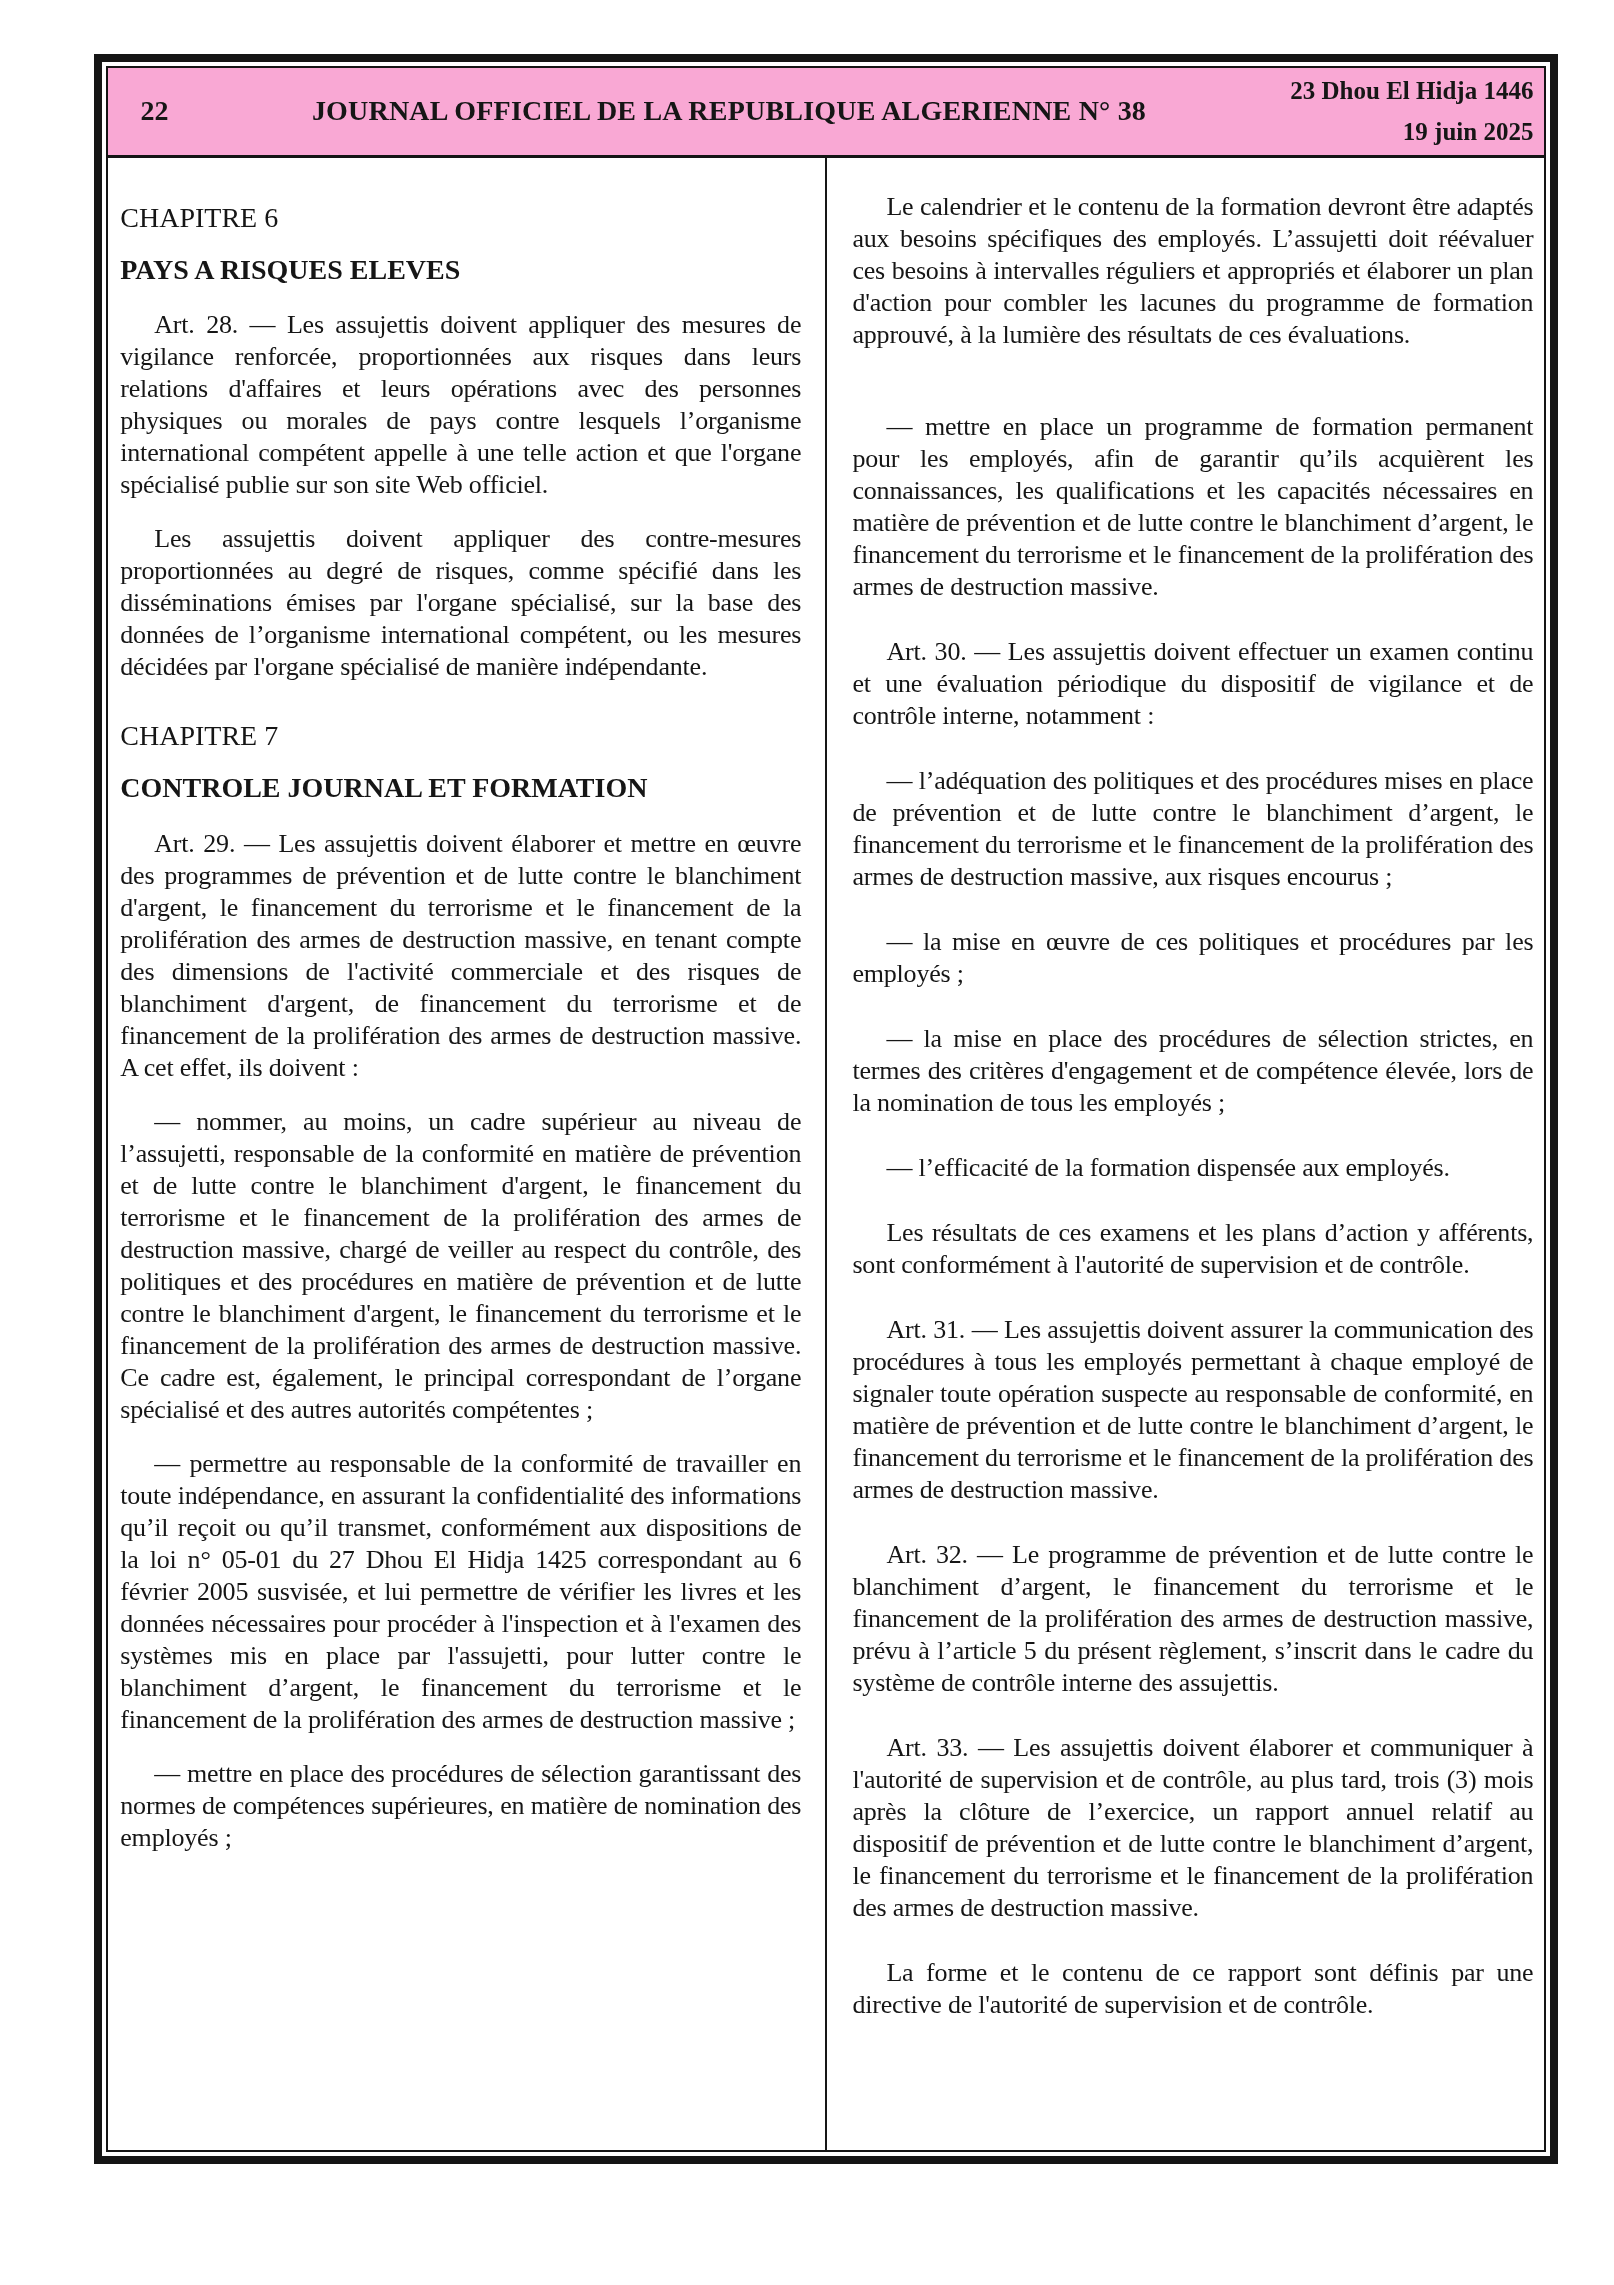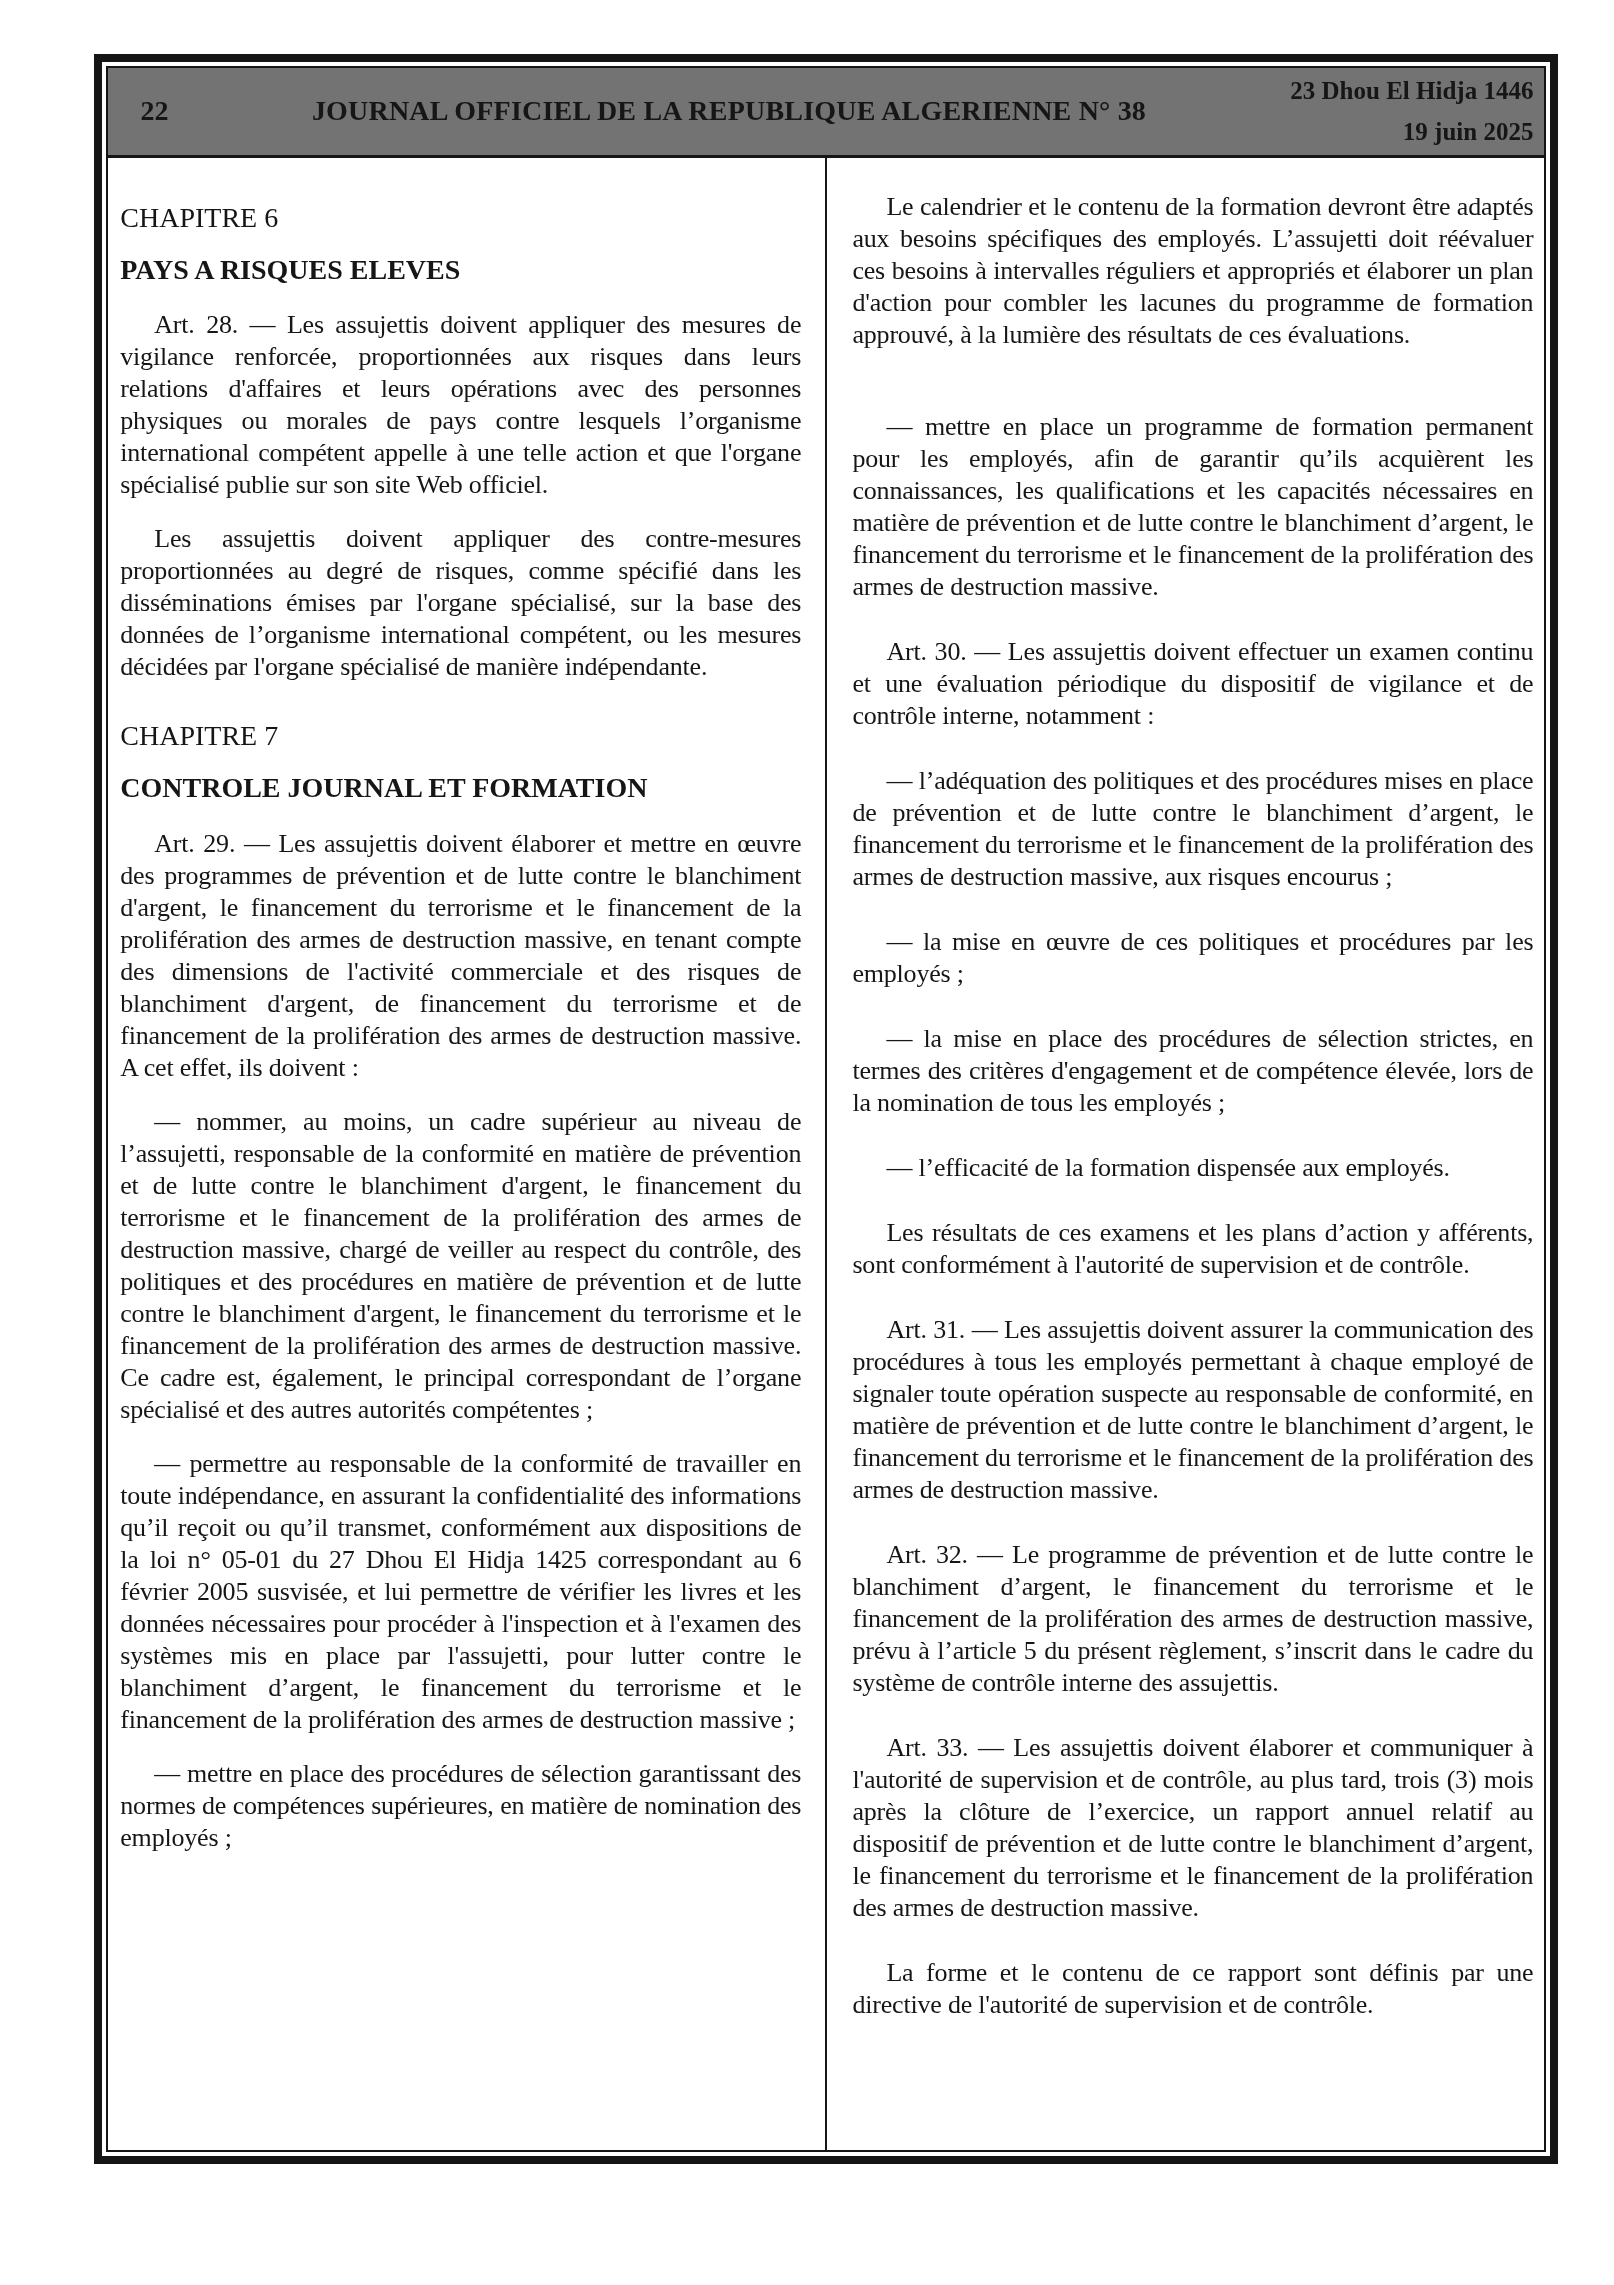--- a/index.html
+++ b/index.html
@@ -27,21 +27,21 @@
   }
   .frame-inner {
     box-sizing: border-box;
     border: 2.7px solid #151515;
     height: 100%;
     display: flex;
     flex-direction: column;
   }
   .page-header {
     flex: 0 0 87px;
-    background: #737373;
+    background: #f9a8d4;
     border-bottom: 3.6px solid #151515;
     display: flex;
     align-items: center;
     font-weight: bold;
   }
   .header-left {
     width: 118px;
     padding-left: 33px;
     font-size: 28px;
     box-sizing: border-box;

